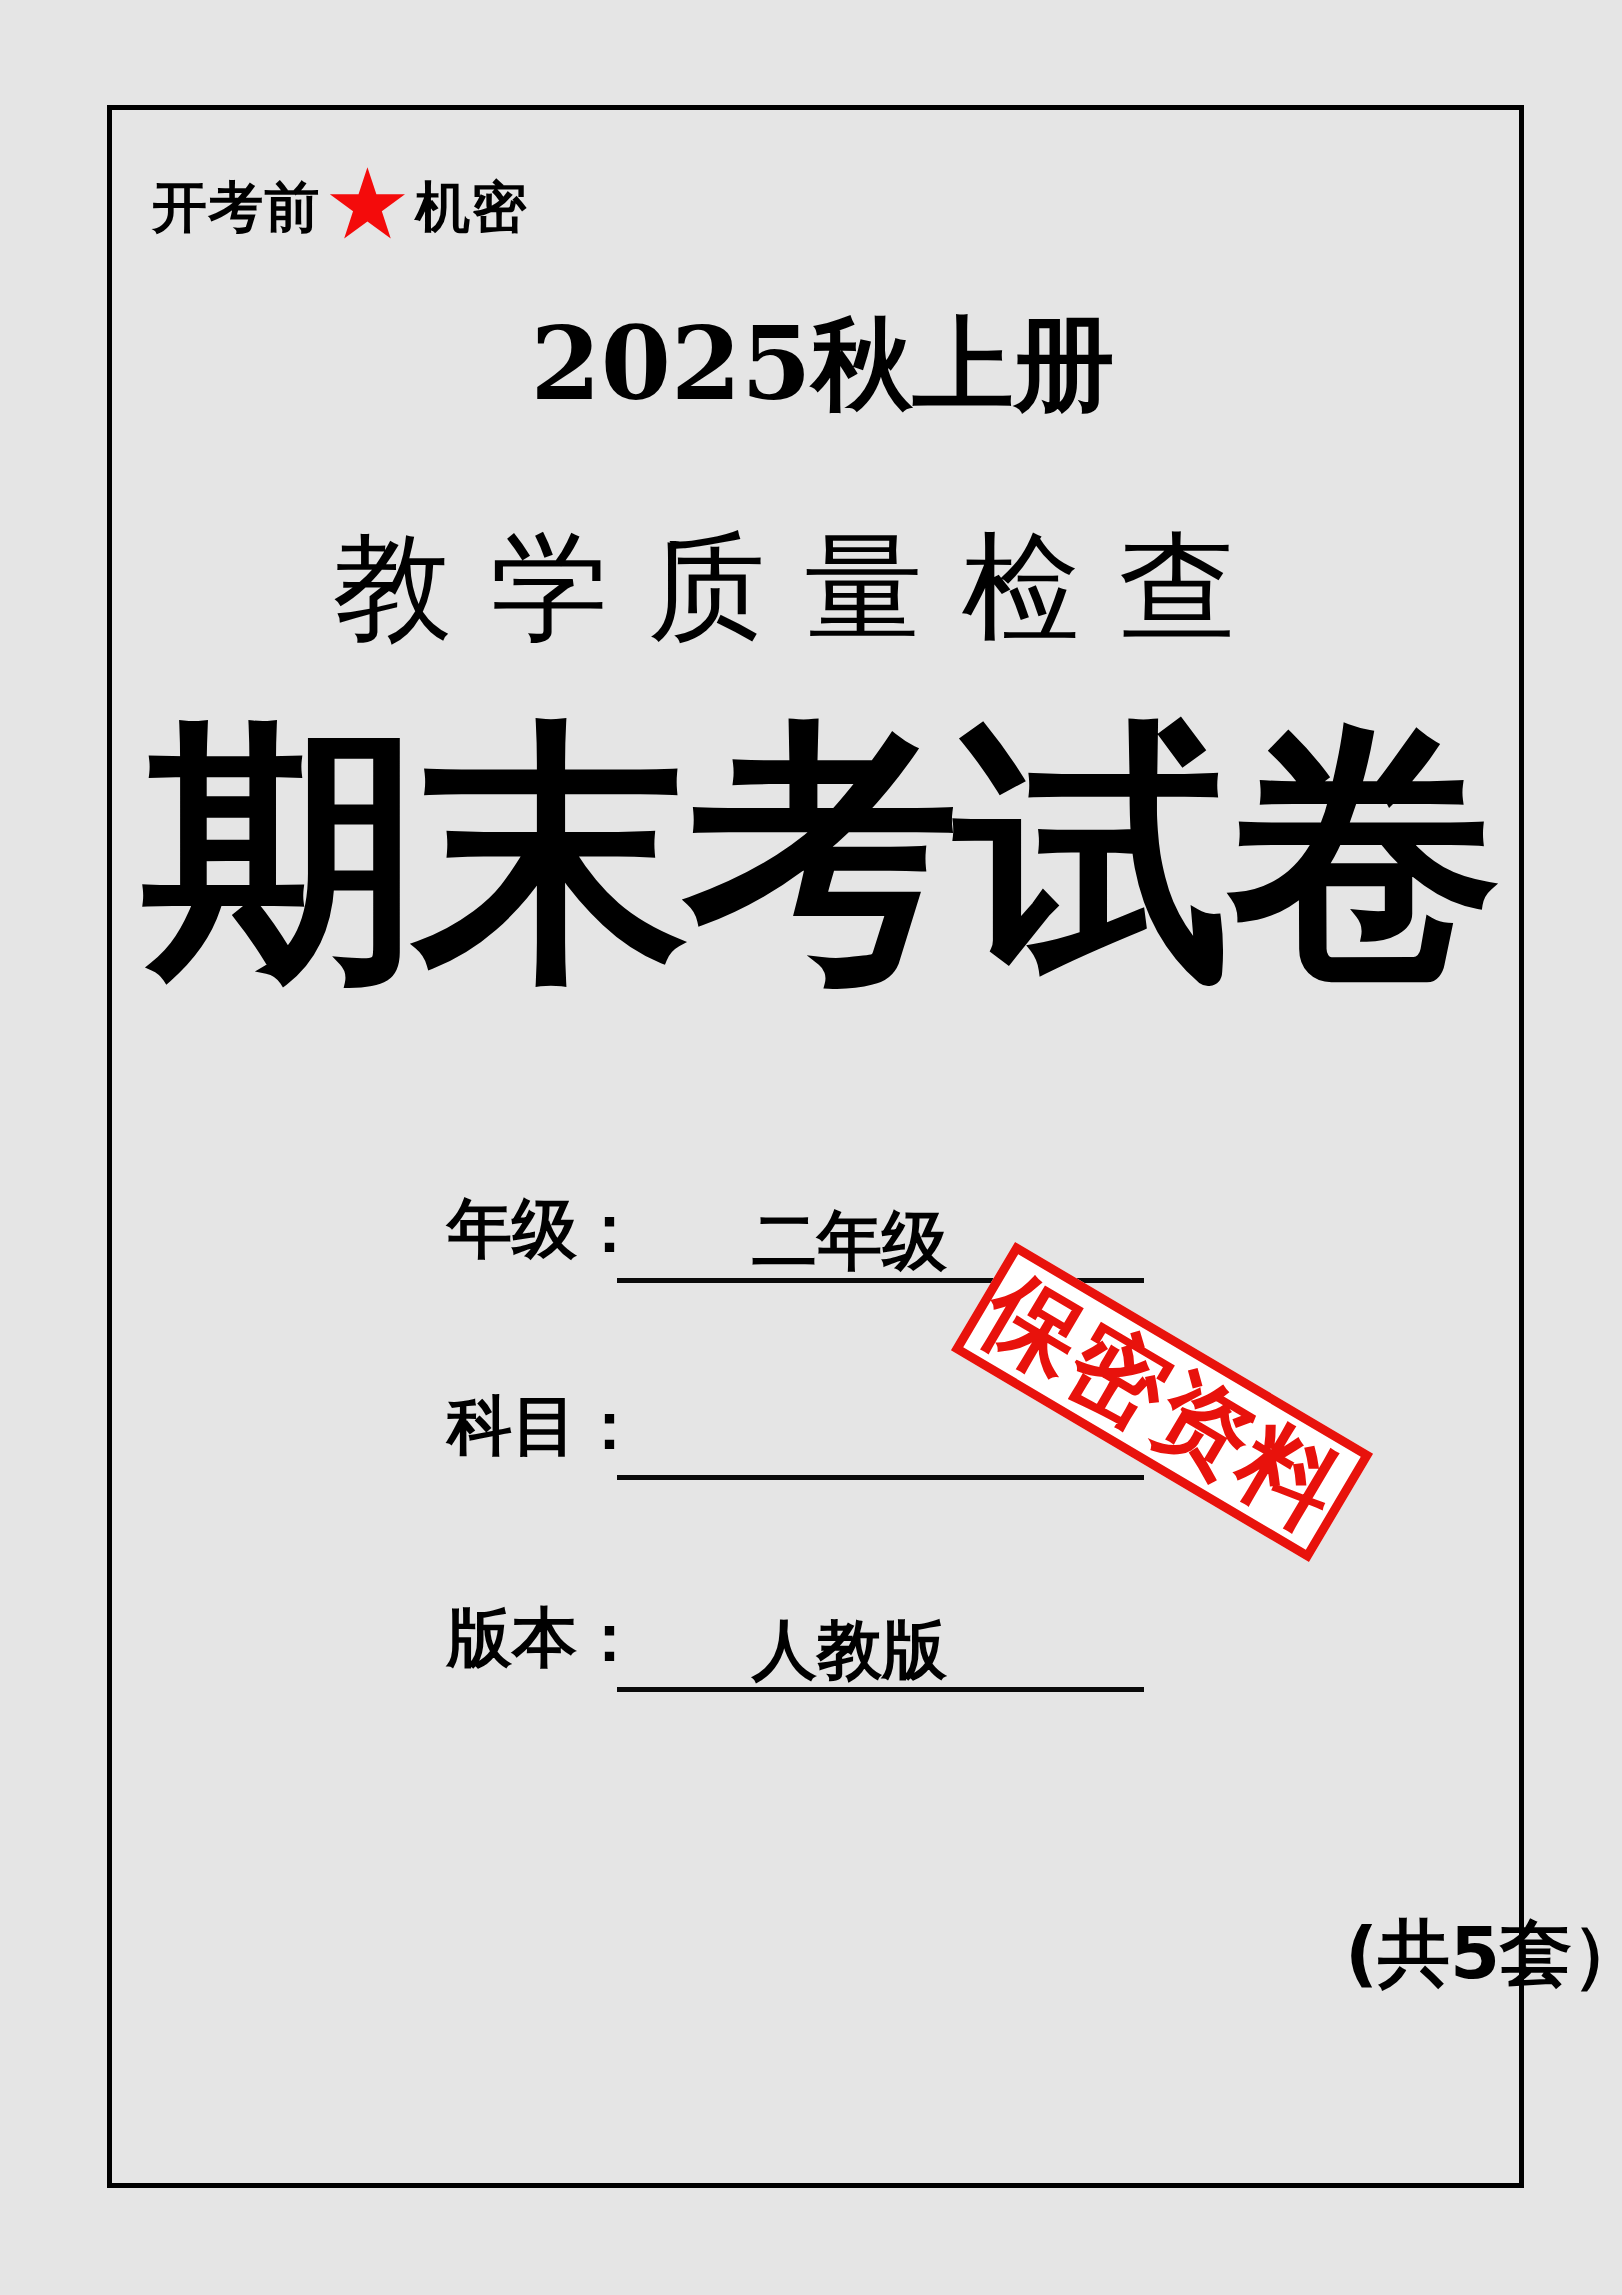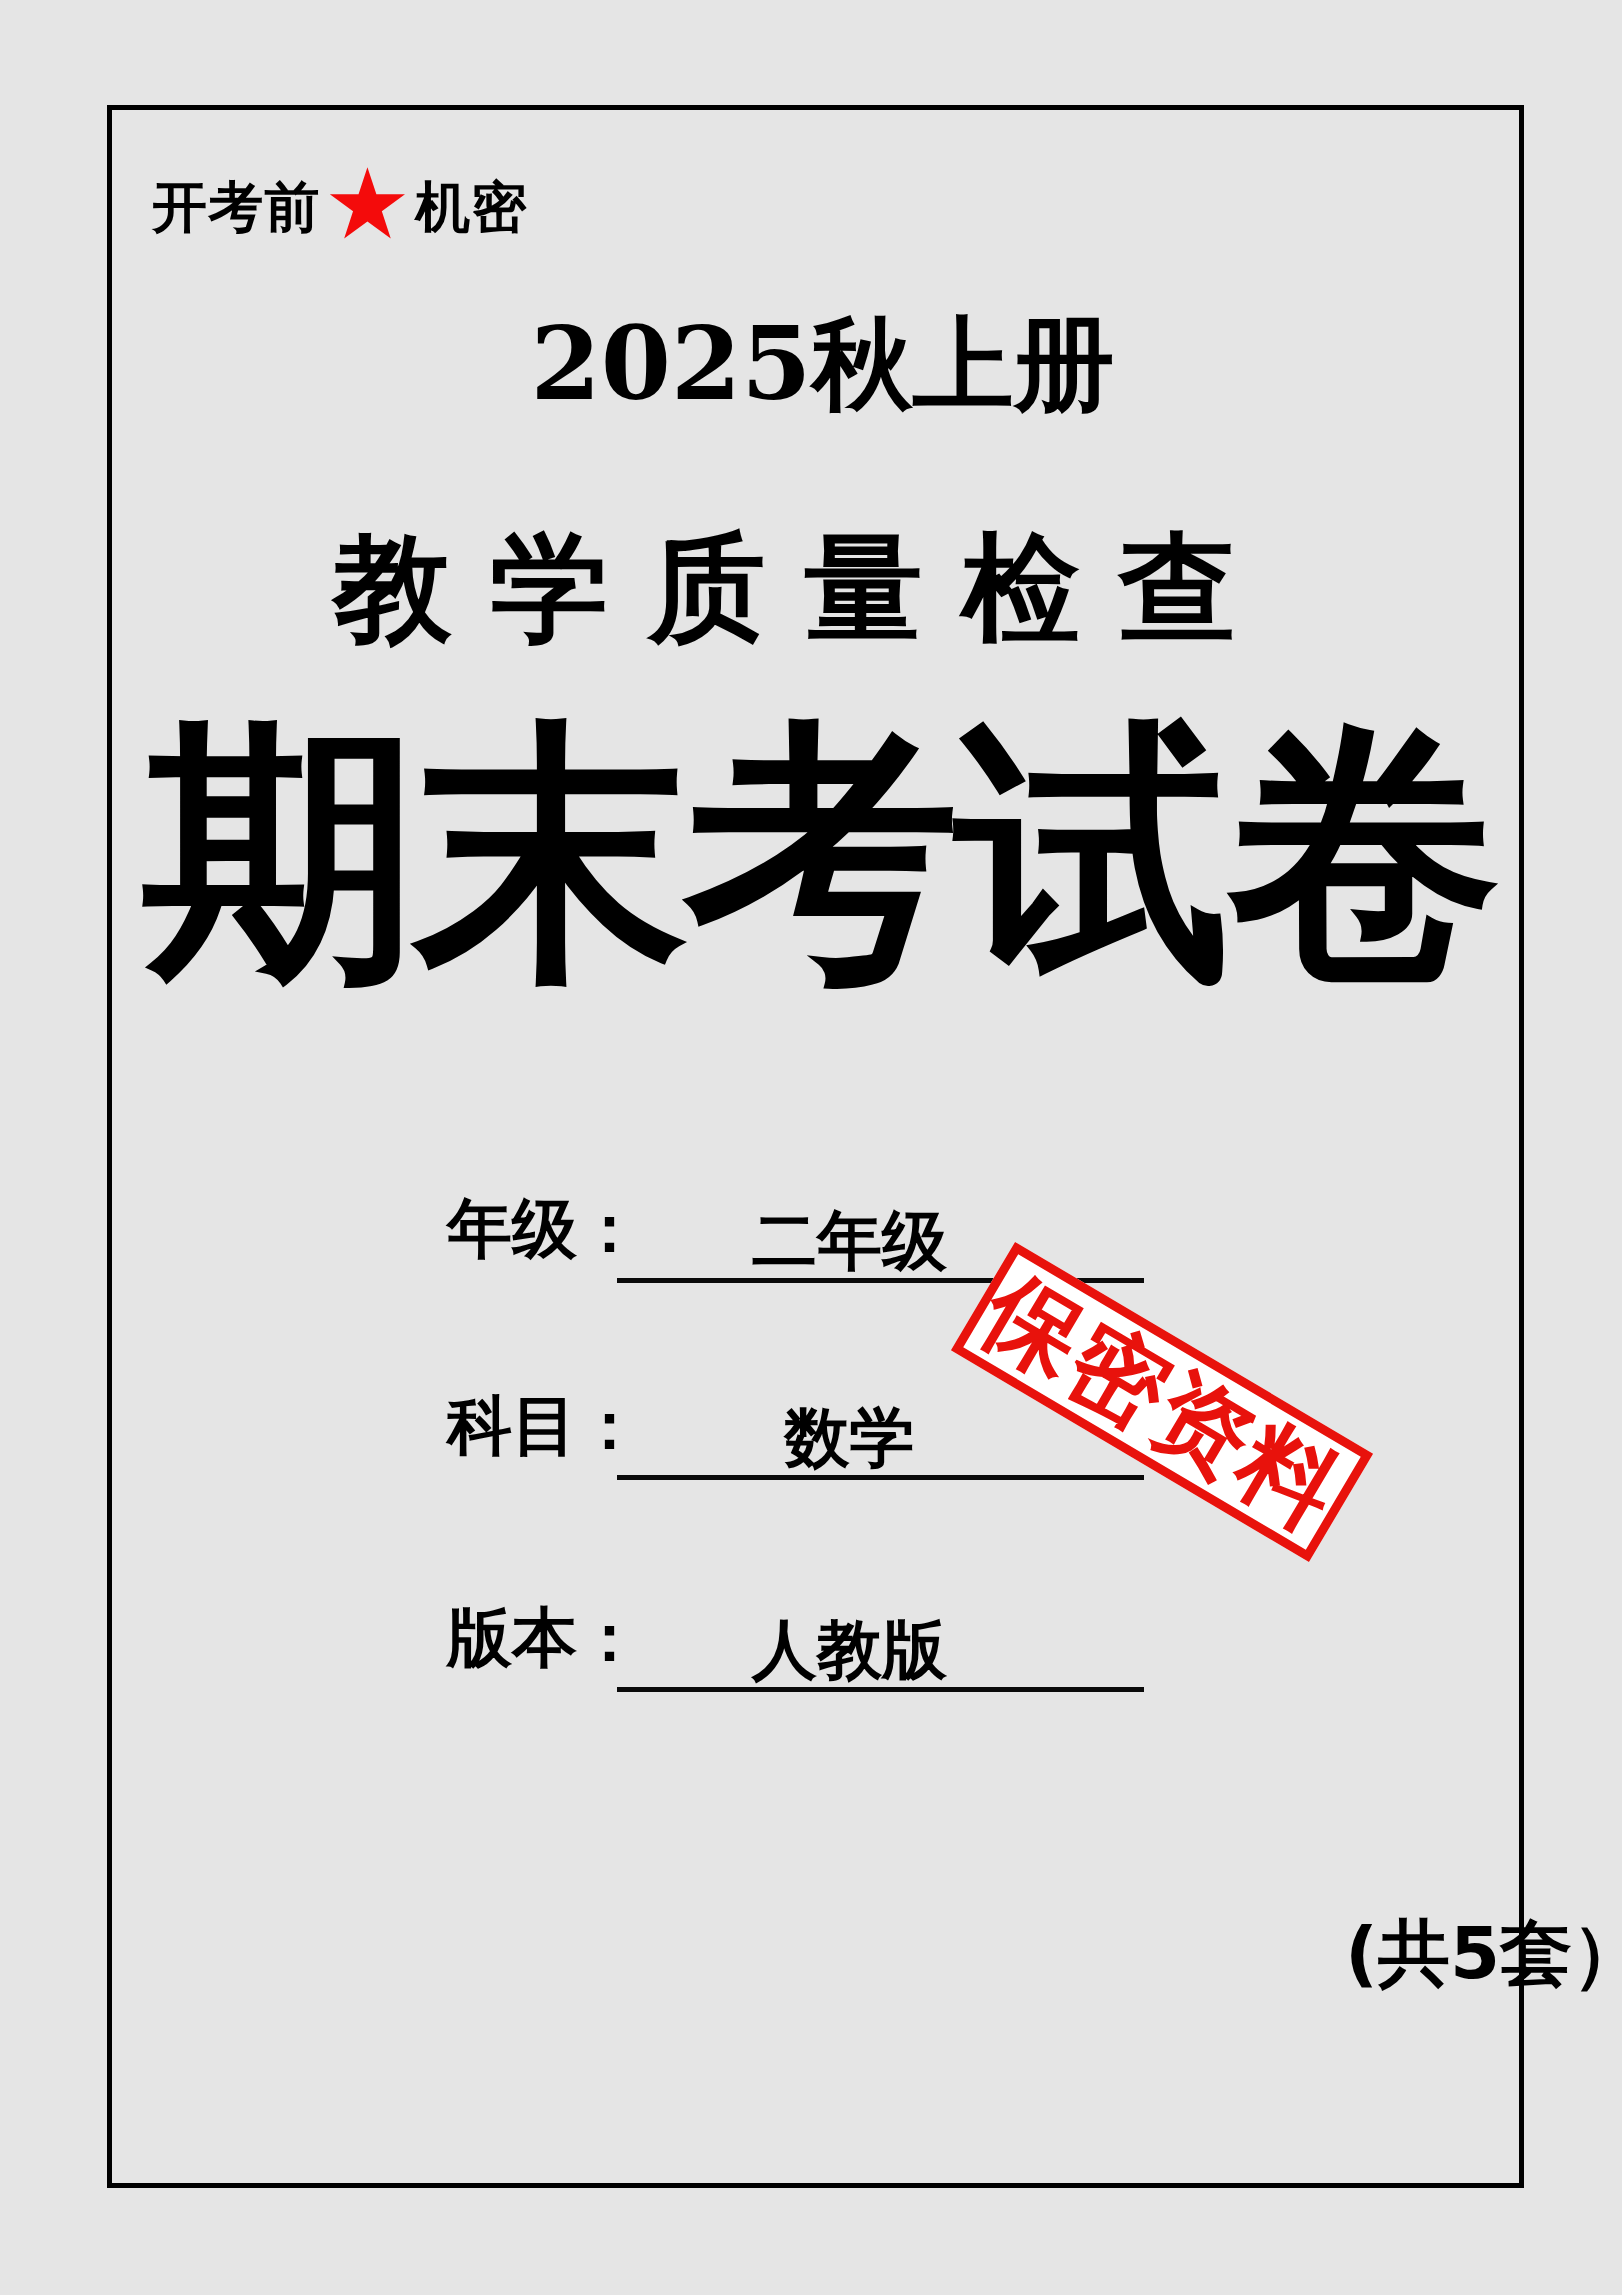--- a/index.html
+++ b/index.html
@@ -46,21 +46,21 @@
     font-weight: 600;
     line-height: 1.15;
     font-family: "DejaVu Serif", serif;
   }
   .subtitle {
     position: absolute;
     left: 0; top: 523px;
     width: 1609px;
     text-align: center;
     font-size: 118px;
-    font-weight: 700;
+    font-weight: 400;
     letter-spacing: 39px;
     line-height: 1.1;
     font-family: "DejaVu Serif", serif;
   }
   .main-title {
     position: absolute;
     left: 8.5px; top: 717px;
     width: 1623px;
     text-align: center;
     font-size: 275px;
@@ -149,21 +149,20 @@
   <div class="main-title">期末考试卷</div>
 
   <div class="field field-grade">
     <span class="label">年级：</span>
     <span class="value">二年级</span>
     <span class="line"></span>
   </div>
 
   <div class="field field-subject">
     <span class="label">科目：</span>
-    <span class="value">数学</span>
     <span class="line"></span>
   </div>
 
   <div class="field field-edition">
     <span class="label">版本：</span>
     <span class="value">人教版</span>
     <span class="line"></span>
   </div>
 
   <div class="stamp">

